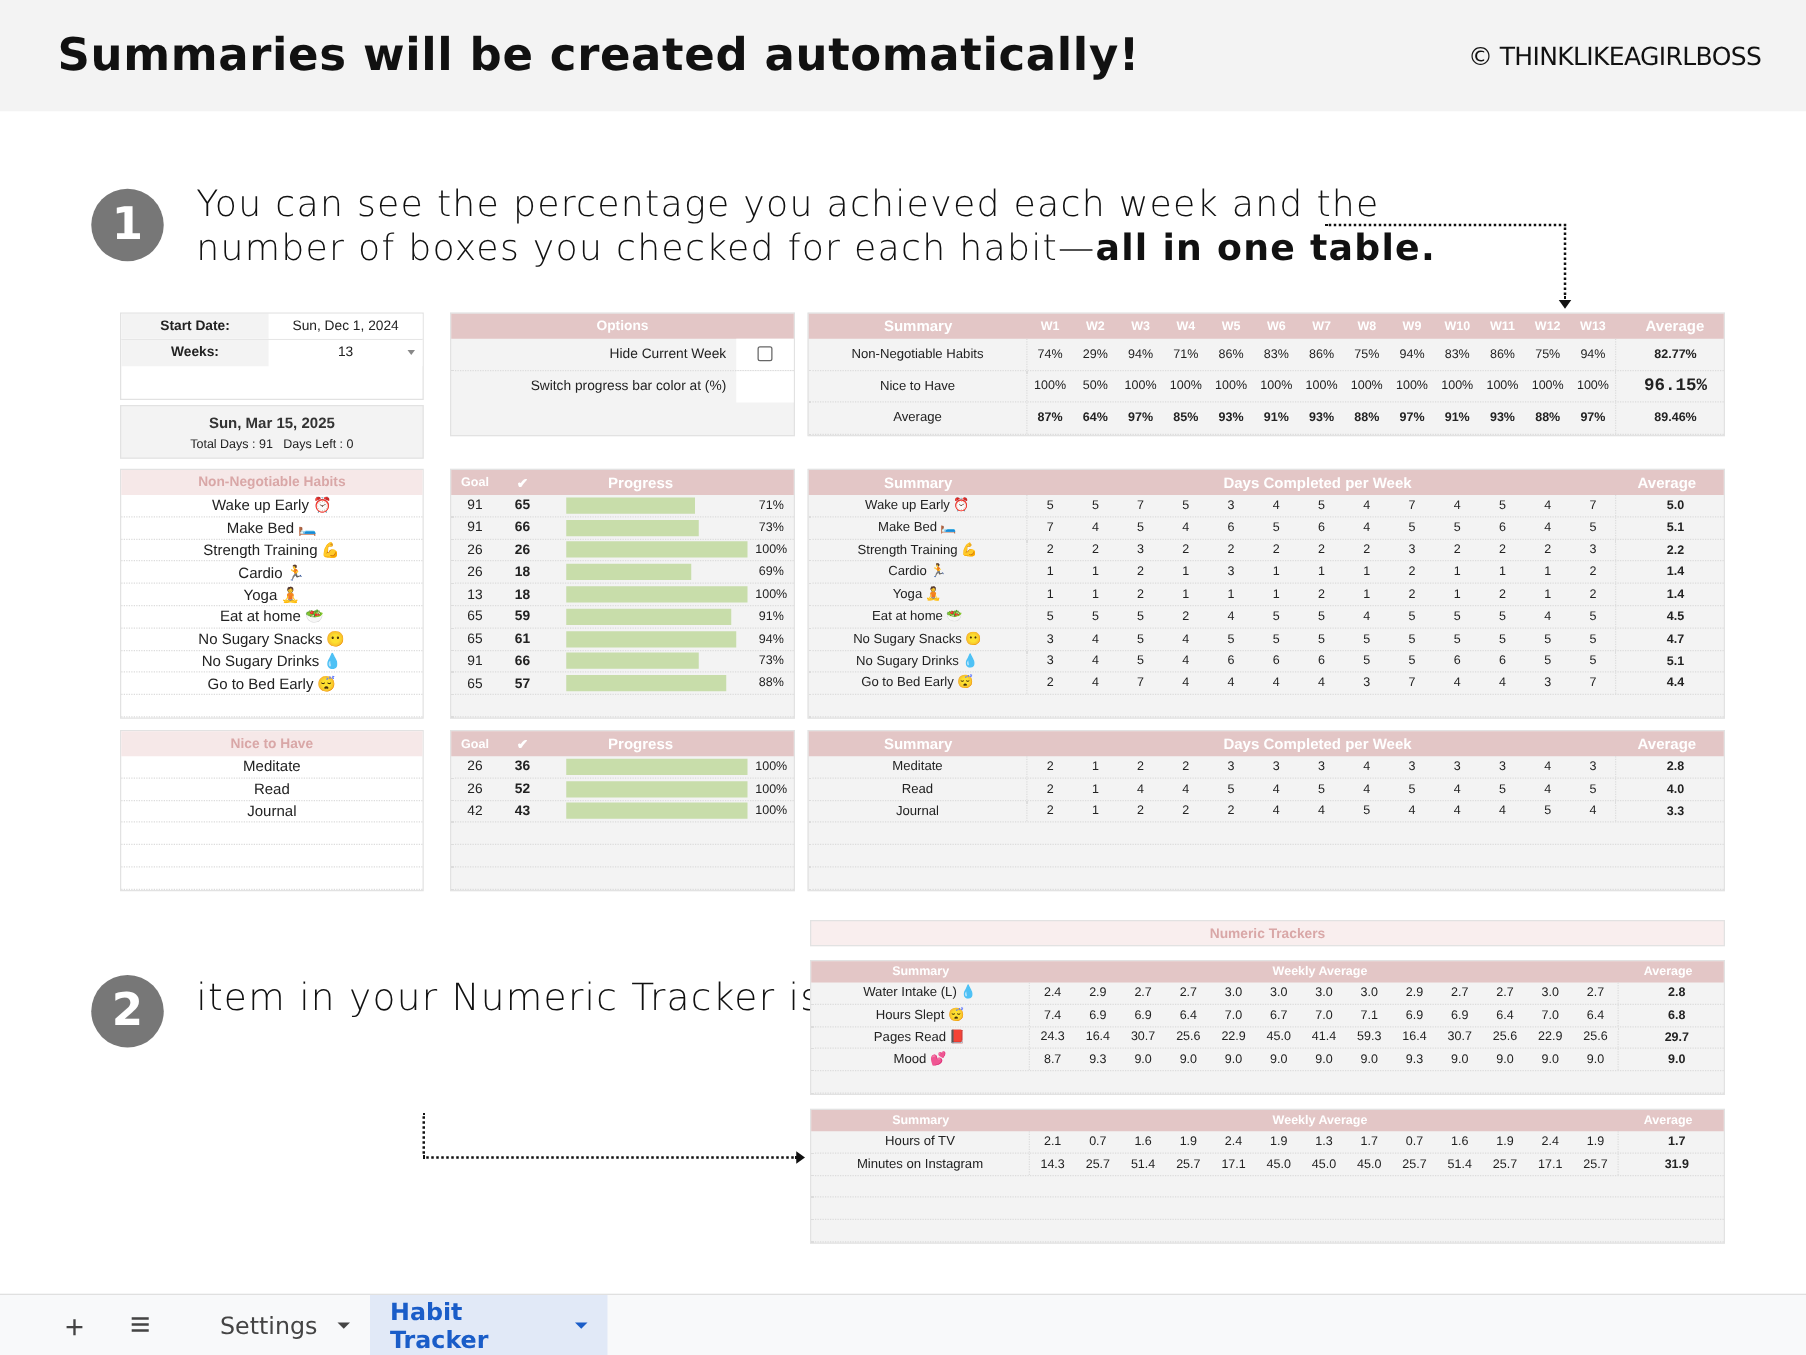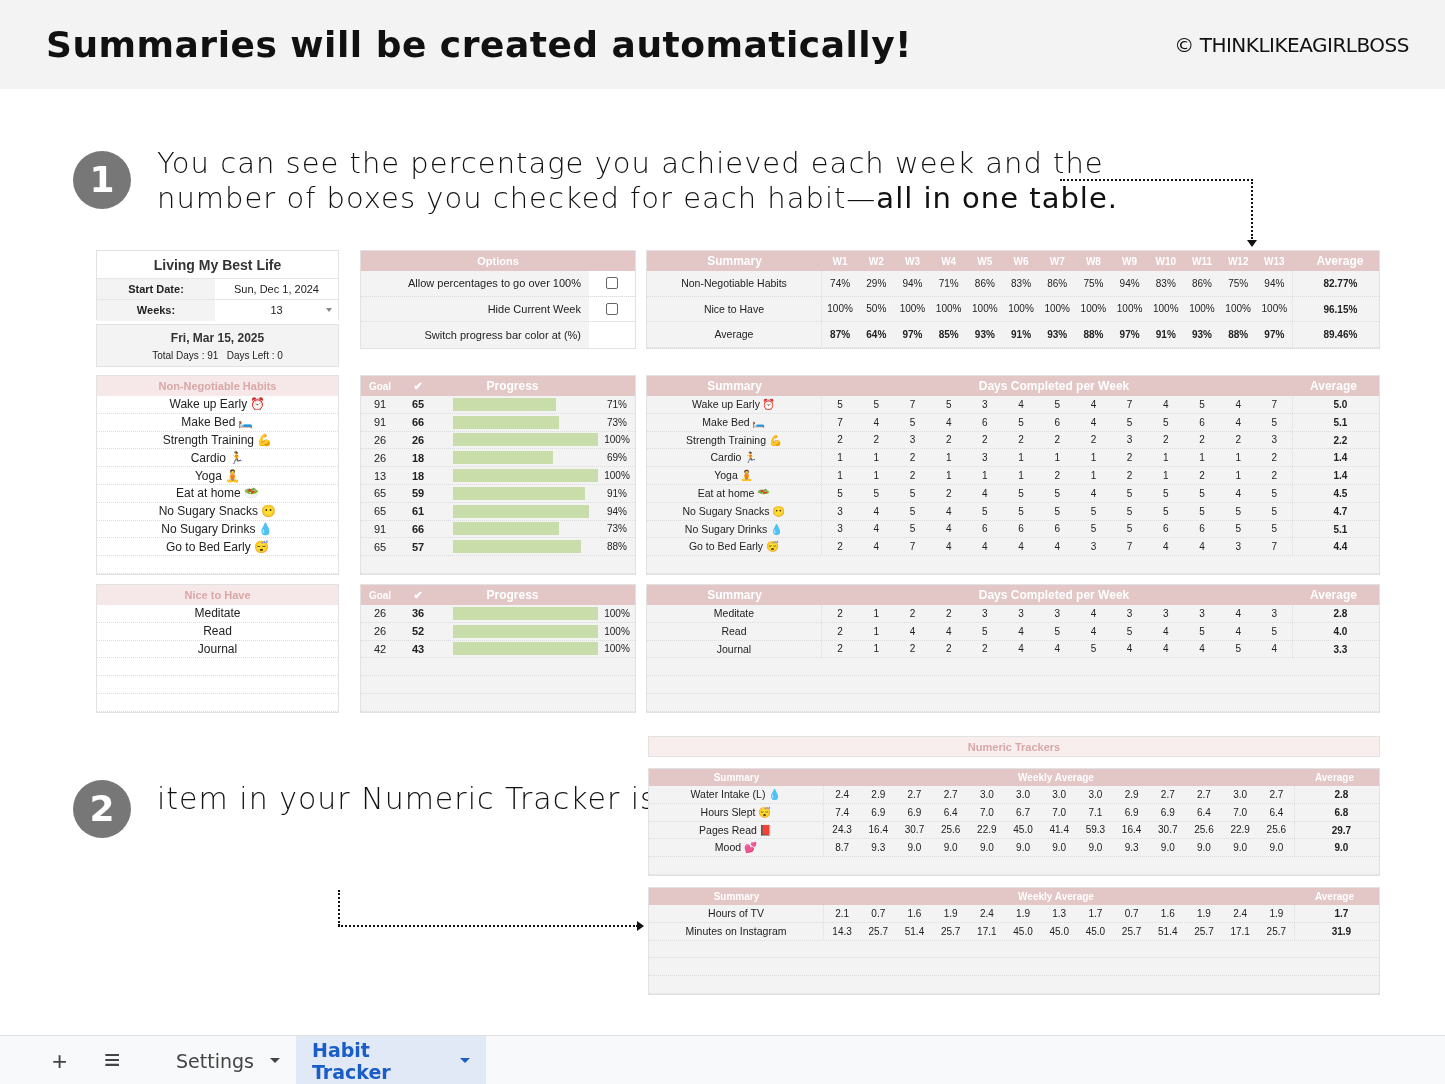--- a/index.html
+++ b/index.html
@@ -3,21 +3,21 @@
 <meta charset="utf-8">
 <style>
   * { box-sizing: border-box; margin: 0; padding: 0; }
   html, body { width: 1445px; height: 1084px; overflow: hidden; background: #ffffff; font-family: "Liberation Sans", sans-serif; color: #222; }
   .banner { position: absolute; left: 0; top: 0; width: 1445px; height: 89px; background: #f3f3f3; }
   .banner-title { position: absolute; left: 46px; top: 24px; font-size: 36px; font-weight: bold; color: #111; letter-spacing: 0.5px; font-family: "DejaVu Sans", sans-serif; }
   .banner-copy { position: absolute; right: 36px; top: 33px; font-size: 20px; color: #111; font-family: "DejaVu Sans", sans-serif; letter-spacing: -0.5px; }
 
   .step-badge { position: absolute; width: 58px; height: 58px; border-radius: 50%; background: #777; color: #fff; font-weight: bold; font-size: 36px; text-align: center; line-height: 58px; font-family: "DejaVu Sans", sans-serif; }
   .step-text { position: absolute; font-size: 30px; line-height: 35px; color: #111; font-family: "DejaVu Sans", sans-serif; font-weight: 300; letter-spacing: 1px; }
-  .step-text b { font-weight: normal; text-align: right; }
+  .step-text b { font-weight: bold; text-align: right; }
 
   .dot-h { position: absolute; border-top: 2px dotted #111; height: 0; }
   .dot-v { position: absolute; border-left: 2px dotted #111; width: 0; }
   .arrow-down { position: absolute; width: 0; height: 0; border-left: 5px solid transparent; border-right: 5px solid transparent; border-top: 7px solid #111; }
   .arrow-right { position: absolute; width: 0; height: 0; border-top: 5px solid transparent; border-bottom: 5px solid transparent; border-left: 7px solid #111; }
 
   .panel { position: absolute; border: 1px solid #e2e2e2; background: #f3f3f3; }
   .panel.white { background: #fff; }
   .hdr { height: 20px; background: #e3c6c6; color: #fff; font-weight: bold; font-size: 11px; display: flex; align-items: center; }
   .hdr.light { background: #f6e8e8; color: #d9a7a7; justify-content: center; }
@@ -57,45 +57,38 @@
 <div class="step-badge" style="left:73px;top:151px;">1</div>
 <div class="step-text" style="left:157px;top:146px;font-size:29px;">
   <div>You can see the percentage you achieved each week and the</div>
   <div><span>number of boxes you checked for each habit—</span><b>all in one table.</b></div>
 </div>
 <div class="dot-h" style="left:1060px;top:179px;width:193px;"></div>
 <div class="dot-v" style="left:1251px;top:179px;height:60px;"></div>
 <div class="arrow-down" style="left:1247px;top:240px;"></div>
 
 <div class="panel white" style="left:96px;top:250px;width:243px;height:70px;">
-  <div class="info-title">Living My Best Life</div>
   <div class="info-row">
     <div class="info-label">Start Date:</div>
     <div class="info-val">Sun, Dec 1, 2024</div>
   </div>
   <div class="info-row" style="border-bottom:none;">
     <div class="info-label">Weeks:</div>
     <div class="info-val"><span>13</span><span class="dd-caret"></span></div>
   </div>
 </div>
 <div class="panel" style="left:96px;top:324px;width:243px;height:43px;">
-  <div style="text-align:center;font-weight:bold;font-size:12px;margin-top:6px;color:#333;">Fri, Mar 15, 2025</div>
+  <div style="text-align:center;font-weight:bold;font-size:12px;margin-top:6px;color:#333;">Sun, Mar 15, 2025</div>
   <div style="text-align:center;font-size:10px;margin-top:5px;">
     <span>Total Days : 91</span>&nbsp;&nbsp;&nbsp;<span>Days Left : 0</span>
   </div>
 </div>
 
 <div class="panel" style="left:360px;top:250px;width:276px;height:99px;">
   <div class="hdr" style="justify-content:center;">Options</div>
-  <div class="opt-row">
-    <div class="opt-label">Allow percentages to go over 100%</div>
-    <div class="opt-box">
-        <div class="checkbox"></div>
-      </div>
-  </div>
   <div class="opt-row">
     <div class="opt-label">Hide Current Week</div>
     <div class="opt-box">
         <div class="checkbox"></div>
       </div>
   </div>
   <div class="opt-row" style="border-bottom:none;">
     <div class="opt-label">Switch progress bar color at (%)</div>
     <div class="opt-box"></div>
   </div>
@@ -147,21 +140,21 @@
         <div class="cell" style="width: 36.2px; font-size: 10px;">100%</div>
         <div class="cell" style="width: 36.2px; font-size: 10px;">100%</div>
         <div class="cell" style="width: 36.2px; font-size: 10px;">100%</div>
         <div class="cell" style="width: 36.2px; font-size: 10px;">100%</div>
         <div class="cell" style="width: 36.2px; font-size: 10px;">100%</div>
         <div class="cell" style="width: 36.2px; font-size: 10px;">100%</div>
         <div class="cell" style="width: 36.2px; font-size: 10px;">100%</div>
         <div class="cell" style="width: 36.2px; font-size: 10px;">100%</div>
         <div class="cell" style="width: 36.2px; font-size: 10px;">100%</div>
         <div class="cell" style="width: 36.2px; font-size: 10px;">100%</div>
-        <div class="cell bold" style="width: 95px; font-size: 10px; border-left: 1px dotted rgb(221, 221, 221); height: 100%; line-height: 25px;">96.15%</div>
+        <div class="cell bold" style="width: 95px; font-size: 14px; border-left: 1px dotted rgb(221, 221, 221); height: 100%; line-height: 25px; font-family: Liberation Mono, monospace;">96.15%</div>
       </div>
       <div class="row" style="height: 25.5px;">
         <div class="cell" style="width: 175px; font-size: 10.5px; border-right: 1px dotted rgb(221, 221, 221); height: 100%; line-height: 25px;">Average</div>
         <div class="cell bold" style="width: 36.2px; font-size: 10px;">87%</div>
         <div class="cell bold" style="width: 36.2px; font-size: 10px;">64%</div>
         <div class="cell bold" style="width: 36.2px; font-size: 10px;">97%</div>
         <div class="cell bold" style="width: 36.2px; font-size: 10px;">85%</div>
         <div class="cell bold" style="width: 36.2px; font-size: 10px;">93%</div>
         <div class="cell bold" style="width: 36.2px; font-size: 10px;">91%</div>
         <div class="cell bold" style="width: 36.2px; font-size: 10px;">93%</div>

